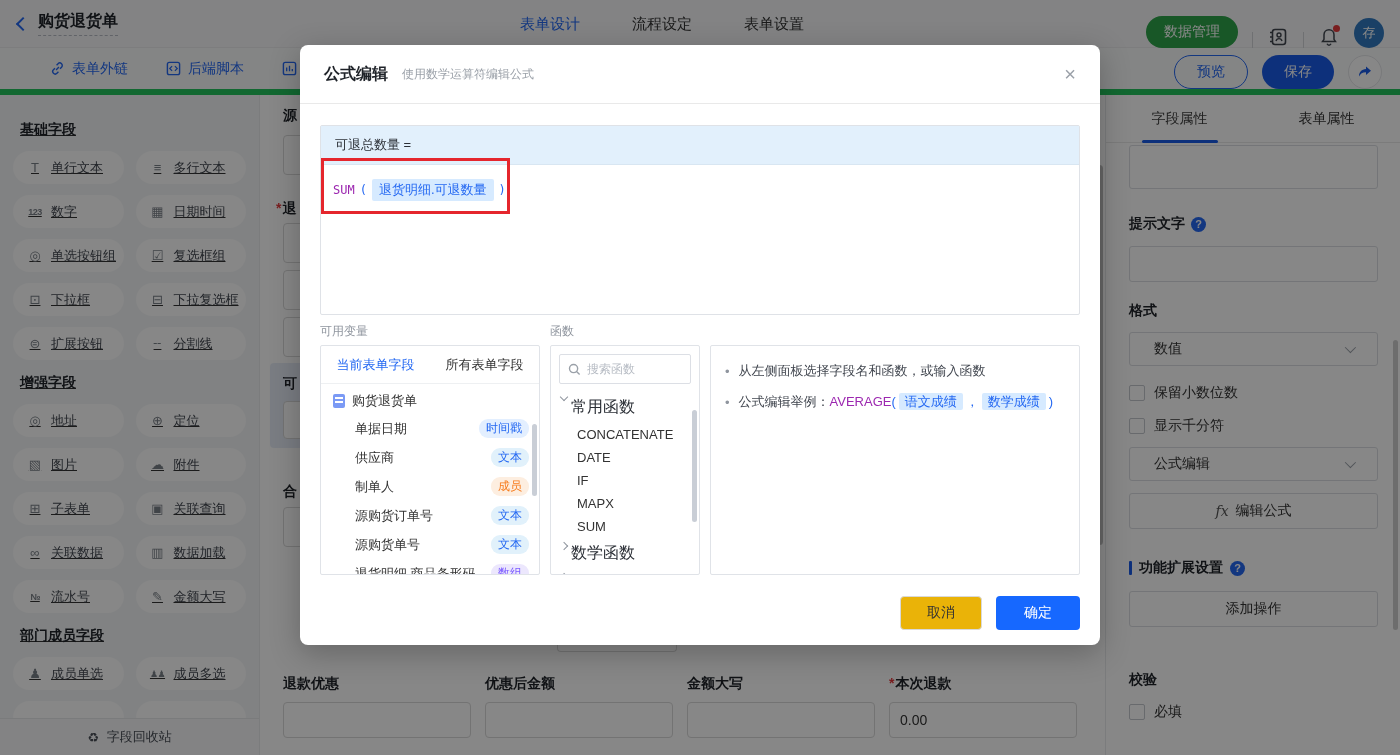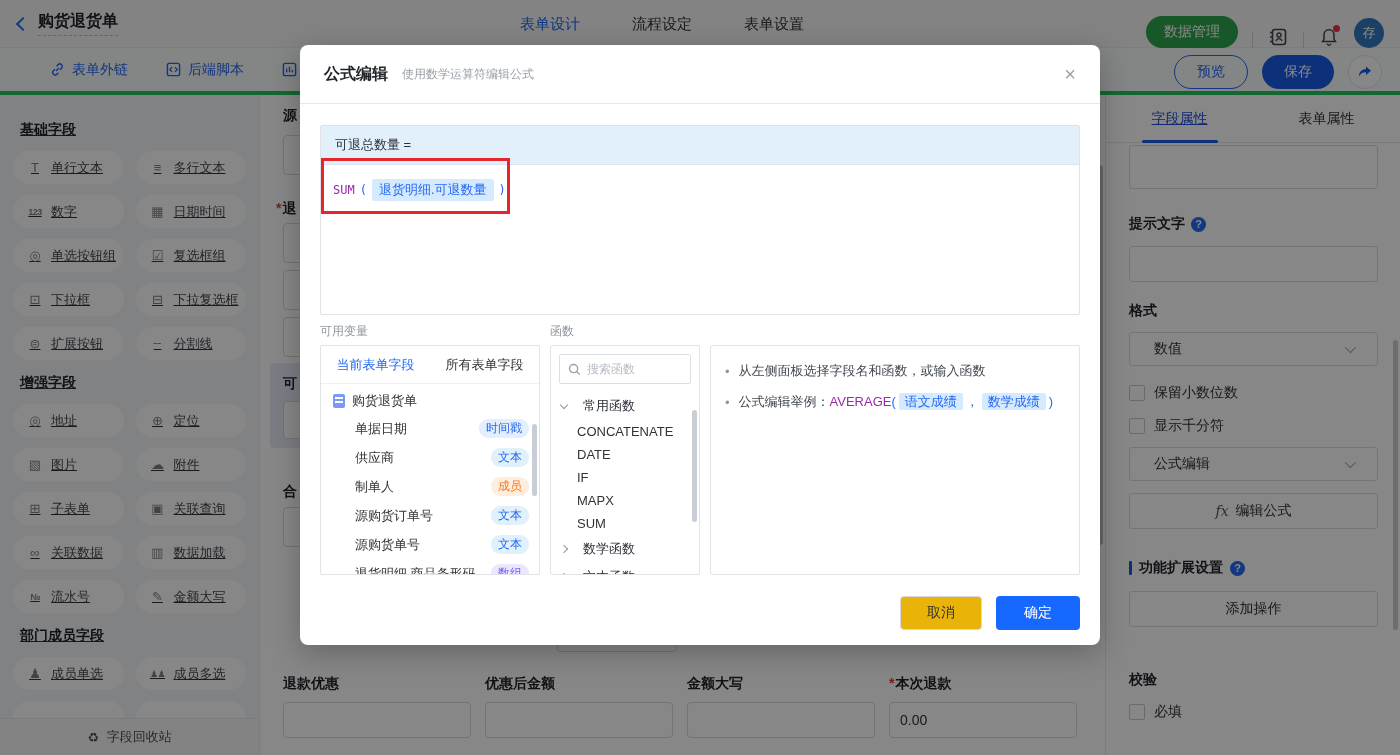--- a/index.html
+++ b/index.html
@@ -16,21 +16,21 @@
   .nav-tab { font-size:15px; color:#333; cursor:pointer; }
   .nav-tab.active { color:#2468f2; }
   .top-right { position:absolute; right:16px; top:0; height:48px; display:flex; align-items:flex-end; gap:14px; }
   .green-pill { background:#2ea44a; color:#fff; border:none; font-size:14px; padding:7px 18px; border-radius:17px; cursor:pointer; }
   .v-sep { width:1px; height:16px; background:#d2d4d8; }
   .ico-btn { width:22px; height:22px; position:relative; cursor:pointer; display:flex; align-items:center; justify-content:center; }
   .bell-dot { position:absolute; right:0px; top:-1px; width:7px; height:7px; border-radius:50%; background:#e4393c; }
   .avatar { width:30px; height:30px; border-radius:50%; background:#3179c0; color:#fff; font-size:13px; display:flex; align-items:center; justify-content:center; cursor:pointer; }
 
   
-  .toolbar { position:absolute; left:0; top:48px; width:1400px; height:47px; background:#fafbfc; border-bottom:4px solid #22c55e; display:flex; align-items:center; }
+  .toolbar { position:absolute; left:0; top:48px; width:1400px; height:47px; background:#fafbfc; border-bottom:6px solid #22c55e; display:flex; align-items:center; }
   .tb-links { display:flex; align-items:center; gap:38px; margin-left:50px; }
   .tb-link { display:flex; align-items:center; gap:7px; color:#2468f2; font-size:14px; cursor:pointer; white-space:nowrap; }
   .tb-right { position:absolute; right:18px; top:7px; display:flex; align-items:center; gap:14px; }
   .btn-preview { border:1px solid #2468f2; color:#2468f2; background:transparent; border-radius:17px; font-size:14px; padding:7px 22px; cursor:pointer; }
   .btn-save { border:none; color:#fff; background:#1a5ce8; border-radius:17px; font-size:14px; padding:8px 22px; cursor:pointer; }
   .btn-share { width:34px; height:34px; border-radius:50%; background:#fff; border:1px solid #e3e5e8; display:flex; align-items:center; justify-content:center; cursor:pointer; }
 
   
   .lsidebar { position:absolute; left:0; top:95px; width:260px; height:660px; background:#f4f6f8; border-right:1px solid #e8eaed; overflow:hidden;text-decoration:underline; }
   .ls-inner { padding:12px 13px 0 13px; }
@@ -50,21 +50,21 @@
   .scroll-thumb { position:absolute; background:#9a9a9a; border-radius:4px; }
   .bottom-row { position:absolute; left:23px; top:580px; display:flex; gap:14px; }
   .bf { width:188px; }
   .bf-label { font-size:14px; font-weight:bold; color:#1f2329; margin-bottom:9px; white-space:nowrap; }
   .bf-input { width:100%; height:36px; border:1px solid #d9d9d9; border-radius:4px; background:#fff; font-size:14px; color:#333; padding:0 10px; font-family:inherit; }
 
   
   .rpanel { position:absolute; left:1105px; top:95px; width:295px; height:660px; background:#fff; border-left:1px solid #e8eaed; overflow:hidden; }
   .rp-tabs { display:flex; height:48px; align-items:center; border-bottom:1px solid #e8e8e8; }
   .rp-tab { flex:1; text-align:center; font-size:14px; color:#333; cursor:pointer; position:relative; height:48px; line-height:46px; }
-  .rp-tab.active { color:#1d4ed8;text-decoration:underline; }
+  .rp-tab.active { color:#404040; }
   .rp-tab.active::after { content:""; position:absolute; left:50%; transform:translateX(-50%); bottom:0; width:76px; height:3px; background:#1a5ce8; border-radius:2px; }
   .rp-body { padding:0 23px; position:relative; }
   .rp-box { width:249px; height:44px; border:1px solid #dcdee2; border-radius:3px; background:#fff; }
   .rp-label { font-size:14px; font-weight:bold; color:#1f2329; display:flex; align-items:center; gap:6px; }
   .q-ico { width:15px; height:15px; border-radius:50%; background:#2468f2; color:#fff; font-size:11px; display:flex; align-items:center; justify-content:center; cursor:pointer; }
   .rp-input { width:249px; height:36px; border:1px solid #dcdee2; border-radius:3px; background:#fff; font-family:inherit; font-size:13px; padding:0 10px; }
   .rp-select { width:249px; height:34px; border:1px solid #dcdee2; border-radius:3px; background:#fff; display:flex; align-items:center; justify-content:space-between; padding:0 24px; font-size:14px; color:#333; cursor:pointer; }
   .chev-down { width:8px; height:8px; border-right:1.5px solid #9aa0a8; border-bottom:1.5px solid #9aa0a8; transform:rotate(45deg) translateY(-2px); }
   .cb-row { display:flex; align-items:center; gap:9px; font-size:14px; color:#333; cursor:pointer; }
   .cb { width:16px; height:16px; border:1px solid #c4c8ce; border-radius:2px; background:#fff; flex:none; position:relative; }
@@ -100,21 +100,21 @@
   .badge { font-size:12px; padding:1px 7px; border-radius:9px; white-space:nowrap; }
   .badge.blue { color:#2468f2; background:#e3efff; }
   .badge.cyan { color:#2468f2; background:#e1f1fb; }
   .badge.orange { color:#f77b1c; background:#fdeee0; }
   .badge.purple { color:#7c5cff; background:#ece7fd; }
   .v-scroll { position:absolute; right:2px; top:40px; width:5px; height:72px; background:#c9ced6; border-radius:3px; }
   .func-panel { position:absolute; left:250px; top:300px; width:150px; height:230px; border:1px solid #e0e3e8; border-radius:2px; overflow:hidden; }
   .func-search { margin:8px; height:30px; border:1px solid #dcdfe5; border-radius:2px; display:flex; align-items:center; padding:0 8px; gap:6px; }
   .func-search input { border:none; outline:none; width:90px; font-size:12px; color:#333; font-family:inherit; background:transparent; }
   .func-search input::placeholder { color:#b7bcc4; }
-  .fn-group { display:flex; align-items:center; gap:16px; padding:5px 10px; font-size:13px; color:#2b2f36; cursor:pointer; }
+  .fn-group { display:flex; gap:4px; padding:5px 10px; font-size:16px; color:#2b2f36; cursor:pointer; }
   .fn-chev { width:6px; height:6px; border-right:1.5px solid #8f959e; border-bottom:1.5px solid #8f959e; flex:none; }
   .fn-chev.open { transform:rotate(45deg); margin-top:-3px; }
   .fn-chev.closed { transform:rotate(-45deg); }
   .fn-item { padding:4px 10px 4px 26px; font-size:13px; color:#333; cursor:pointer; }
   .fn-scroll { position:absolute; right:2px; top:64px; width:5px; height:112px; background:#c9ced6; border-radius:3px; }
   .help-panel { position:absolute; left:410px; top:300px; width:370px; height:230px; border:1px solid #e0e3e8; border-radius:2px; padding:16px 6px 0 14px; }
   .help-li { display:flex; gap:9px; font-size:13px; color:#41464f; margin-bottom:13px; align-items:center; }
   .help-li .dot { color:#8f959e; flex:none; }
   .h-func { color:#9c27b0; }
   .h-paren { color:#2468f2; }

